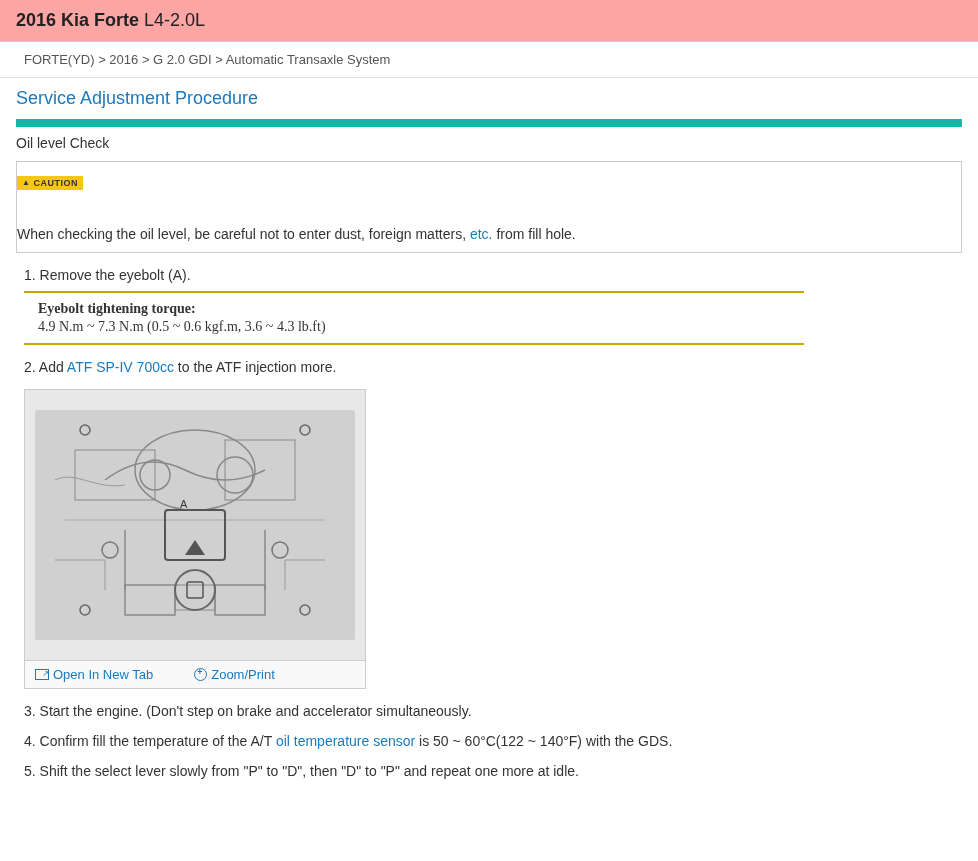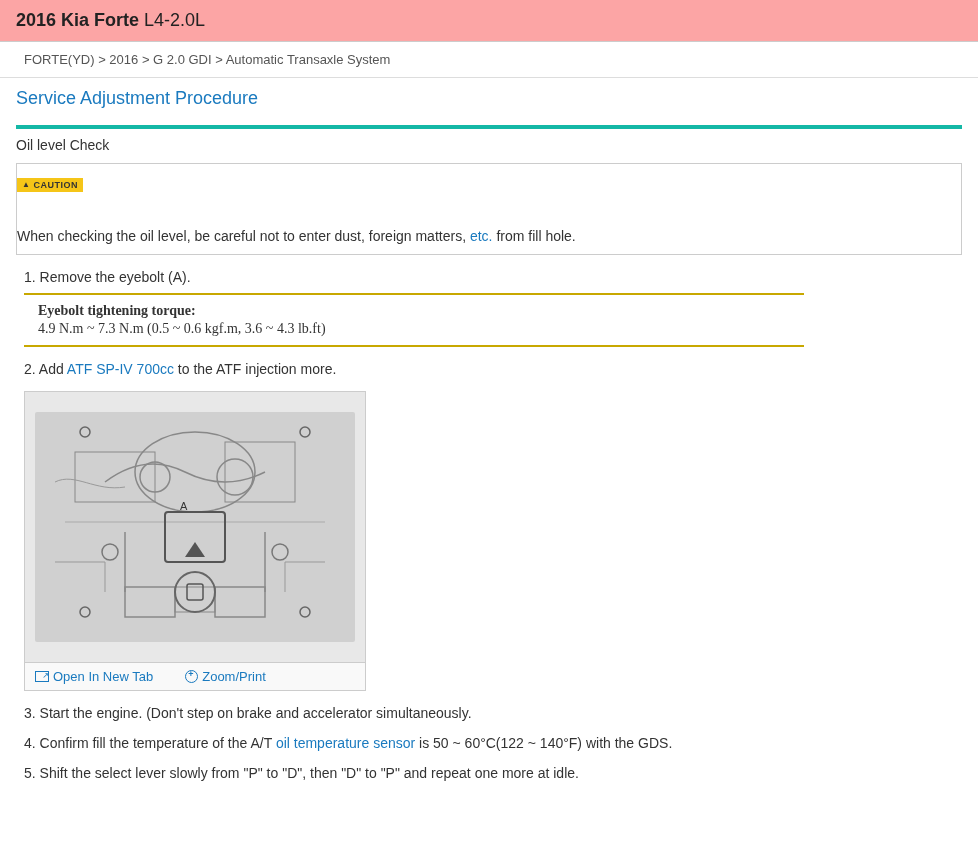--- a/index.html
+++ b/index.html
@@ -36,22 +36,22 @@
 
     
     .content {
       padding: 10px 16px;
     }
 
     .section-title {
       color: #1a7abf;
       font-size: 18px;
       font-weight: normal;
-      border-bottom: 4px solid #14b8a6;
-      padding-bottom: 16px;
+      border-bottom: 8px solid #14b8a6;
+      padding-bottom: 10px;
       margin-bottom: 8px;
     }
 
     .subsection-title {
       font-size: 14px;
       color: #333;
       margin-bottom: 10px;
     }
 
     
@@ -158,21 +158,21 @@
     
     .engine-diagram {
       width: 100%;
       height: 100%;
     }
 
     .image-toolbar {
       display: flex;
       align-items: center;
       padding: 6px 10px;
-      gap: 32px;
+      gap: 41px;
       border-top: 1px solid #ccc;
       background: #f9f9f9;
     }
 
     .image-toolbar a {
       color: #1a7abf;
       text-decoration: none;
       font-size: 13px;
       display: flex;
       align-items: center;

